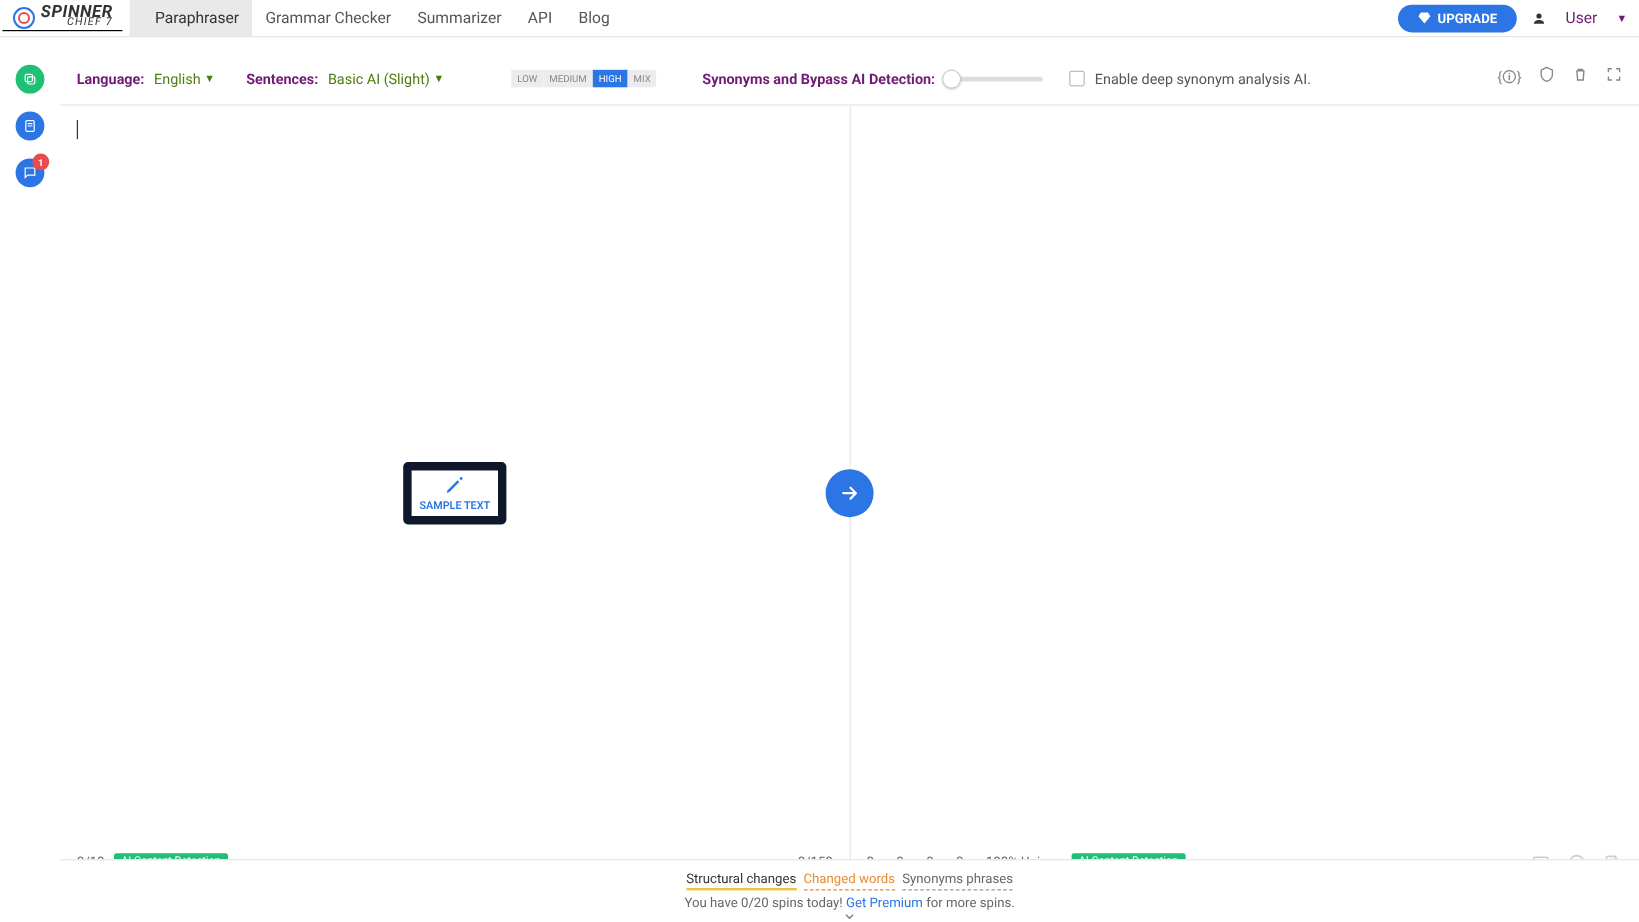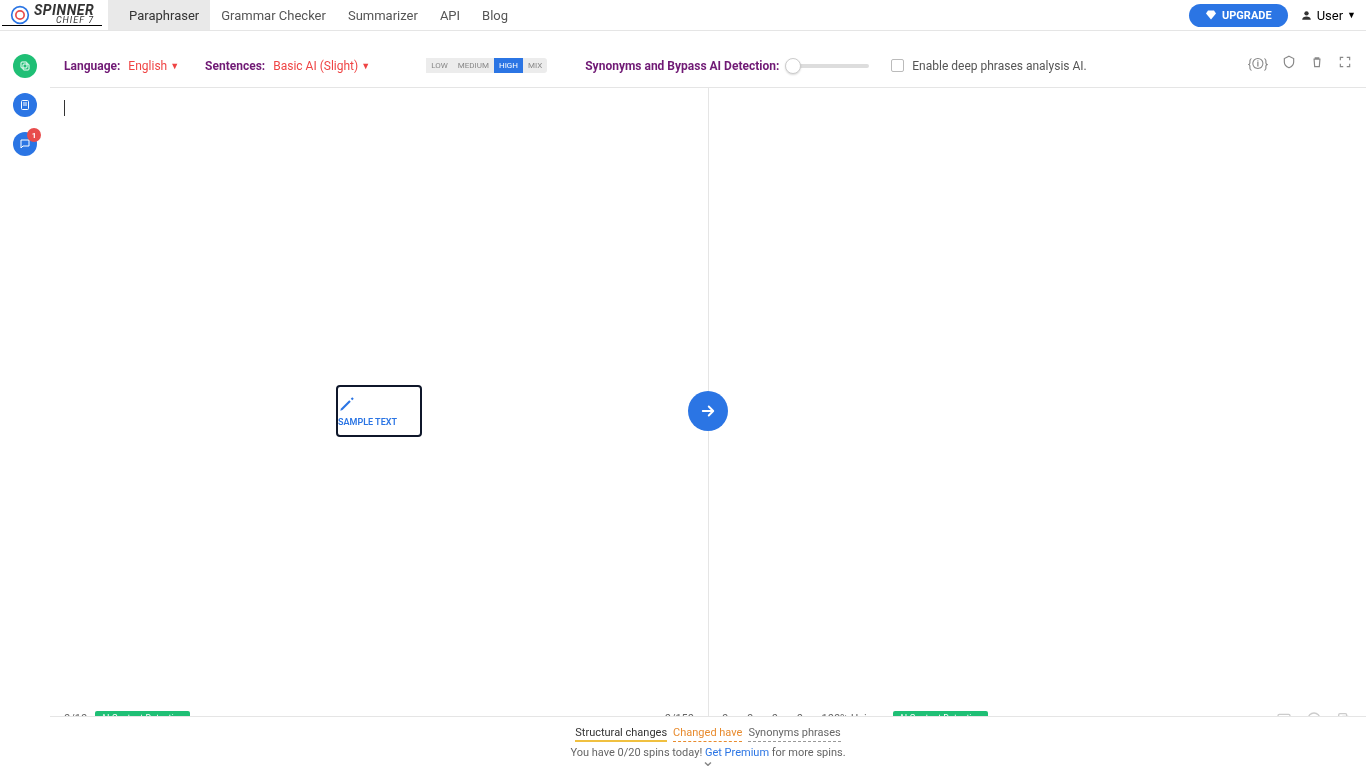--- a/index.html
+++ b/index.html
@@ -1,61 +1,61 @@
 <!DOCTYPE html>
 <html><head>
 <meta charset="utf-8">
 <style>
 * { box-sizing: border-box; margin: 0; padding: 0; }
 body { font-family: -apple-system, BlinkMacSystemFont, "Segoe UI", Roboto, sans-serif; font-size: 13px; color: #333; background: #fff; overflow: hidden; width: 1366px; height: 768px; position: relative; }
 
 
 .header { display: flex; align-items: center; height: 31px; border-bottom: 1px solid #e5e5e5; padding: 0 10px 0 0; }
-.logo { display: flex; align-items: center; padding: 0 8px; font-weight: 700; font-style: italic; font-size: 14px; letter-spacing: 0.5px; border-bottom: 1px solid #000; margin-left: 2px; margin-right: 6px; }
+.logo { display: flex; align-items: flex-start; padding: 0 8px; font-weight: 700; font-style: italic; font-size: 14px; letter-spacing: 0.5px; border-bottom: 1px solid #000; margin-left: 2px; margin-right: 6px; }
 .logo-icon { width: 20px; height: 20px; margin-right: 4px; }
 .logo-text { line-height: 0.85; }
 .logo-sub { font-size: 9px; font-weight: 400; letter-spacing: 1px; display: block; text-align: right; }
 .nav { display: flex; align-items: stretch; height: 100%; }
 .nav-item { padding: 0 11px; display: flex; align-items: center; color: #555; cursor: pointer; font-size: 13px; }
 .nav-item.active { background: #e9e9e9; color: #333; padding-left: 21px; }
 .spacer { flex: 1; }
 .upgrade-btn { background: #2b75e4; color: #fff; border-radius: 14px; padding: 5px 16px; font-size: 11px; font-weight: 700; display: flex; align-items: center; gap: 5px; cursor: pointer; }
-.user-menu { display: flex; align-items: center; gap: 4px; margin-left: 12px; cursor: pointer; font-size: 13px; color: #000000; }
+.user-menu { display: flex; align-items: center; gap: 16px; margin-left: 12px; cursor: pointer; font-size: 13px; color: #701a75; }
 .caret { font-size: 9px; }
 
 
 .sidebar { position: absolute; left: 0; top: 46px; width: 50px; display: flex; flex-direction: column; align-items: center; gap: 15px; padding-top: 8px; }
 .side-btn { width: 24px; height: 24px; border-radius: 50%; display: flex; align-items: center; justify-content: center; cursor: pointer; color: #fff; position: relative; }
 .side-btn.green { background: #1fbf75; }
 .side-btn.blue { background: #2b75e4; }
 .side-badge { position: absolute; top: -4px; right: -4px; background: #e84c4c; color: #fff; width: 14px; height: 14px; border-radius: 50%; font-size: 8px; display: flex; align-items: center; justify-content: center; font-weight: 700; }
 
 
 .main { position: absolute; left: 50px; right: 0; top: 31px; bottom: 0; }
 .toolbar { height: 44px; border-bottom: 1px solid #e5e5e5; display: flex; align-items: center; padding: 0 14px; gap: 8px; font-size: 12px; margin-top: 13px; }
 .tlabel { font-weight: 700; color: #701a75; }
-.tval { color: #ef4444; display: flex; align-items: center; gap: 3px; cursor: pointer; }
+.tval { color: #4d7c0f; display: flex; align-items: center; gap: 3px; cursor: pointer; }
 .seg { display: flex; border-radius: 3px; overflow: hidden; font-size: 8px; padding-left: 48px; }
 .seg span { padding: 3px 5px; background: #ececec; color: #888; cursor: pointer; }
 .seg span.active { background: #2b75e4; color: #fff; }
 .tgap { width: 22px; }
 .slider-track { width: 82px; height: 4px; background: #ddd; border-radius: 2px; position: relative; }
 .slider-thumb { position: absolute; left: 0; top: 50%; transform: translate(-2px,-50%); width: 16px; height: 16px; background: #fff; border: 1px solid #ccc; border-radius: 50%; box-shadow: 0 1px 2px rgba(0,0,0,0.15); }
 .chk { width: 13px; height: 13px; border: 1px solid #bbb; border-radius: 2px; }
 .chk-label { color: #555; }
 .tool-icons { margin-left: auto; display: flex; gap: 14px; color: #888; }
 .tool-icons span { cursor: pointer; }
 
 
 .editor { position: absolute; top: 57px; bottom: 35px; left: 0; right: 0; }
 .cursor-blink { position: absolute; left: 14px; top: 12px; width: 1px; height: 16px; background: #333; animation: blink 1s step-start infinite; }
 @keyframes blink { 50% { opacity: 0; } }
 .divider { position: absolute; left: 50%; top: 0; bottom: 0; width: 1px; background: #e5e5e5; }
 .center-actions { position: absolute; left: 25%; top: 50%; transform: translate(-50%,-50%); display: flex; gap: 10px; }
-.action-card { width: 86px; height: 52px; border: 2px solid #0f172a; border-radius: 4px; display: flex; flex-direction: column; justify-content: center; gap: 4px; cursor: pointer; color: #2b75e4; }
+.action-card { width: 86px; height: 52px; border: 7px solid #0f172a; border-radius: 4px; display: flex; flex-direction: column; align-items: center; justify-content: center; gap: 4px; cursor: pointer; color: #2b75e4; }
 .action-card .ic { font-size: 18px; }
 .action-card .lbl { font-size: 9px; font-weight: 600; }
 .go-btn { position: absolute; left: 50%; top: 50%; transform: translate(-50%,-50%); width: 40px; height: 40px; background: #2b75e4; border-radius: 50%; display: flex; align-items: center; justify-content: center; color: #fff; cursor: pointer; font-size: 18px; }
 
 
 .status-left { position: absolute; bottom: 8px; left: 14px; display: flex; align-items: center; gap: 8px; font-size: 11px; color: #666; }
 .status-right-in { position: absolute; bottom: 8px; right: calc(50% + 14px); font-size: 11px; color: #666; }
 .status-right { position: absolute; bottom: 8px; left: calc(50% + 14px); display: flex; align-items: center; gap: 8px; font-size: 11px; color: #666; }
 .badge { background: #1fbf75; color: #fff; font-size: 9px; padding: 2px 6px; border-radius: 2px; }
 .dot-sep { color: #bbb; font-size: 8px; }
@@ -153,21 +153,21 @@
       <span class="active">HIGH</span>
       <span>MIX</span>
     </div>
     <div class="tgap"></div>
     <span class="tlabel">Synonyms and Bypass AI Detection:</span>
     <div class="slider-track">
         <div class="slider-thumb"></div>
       </div>
     <span style="width:6px"></span>
     <div class="chk"></div>
-    <span class="chk-label">Enable deep phrases analysis AI.</span>
+    <span class="chk-label">Enable deep synonym analysis AI.</span>
     <div class="tool-icons">
       <span>{🛈}</span>
       <span>
           <svg width="14" height="14" viewBox="0 0 24 24">
             <path d="M12 2l8 4v6c0 5-3 8-8 10-5-2-8-5-8-10V6z" fill="none" stroke="#888" stroke-width="2"></path>
           </svg>
         </span>
       <span>
           <svg width="14" height="14" viewBox="0 0 24 24">
             <path d="M6 7h12M9 7V5h6v2m-8 0l1 13h8l1-13" fill="none" stroke="#888" stroke-width="2"></path>
@@ -240,20 +240,20 @@
             <rect x="4" y="4" width="12" height="12" rx="2" fill="none" stroke="#ccc" stroke-width="2"></rect>
           </svg>
         </span>
     </div>
   </div>
 </div>
 
 <div class="footer">
   <div class="legend">
     <span class="leg-struct">Structural changes</span>
-    <span class="leg-changed">Changed have</span>
+    <span class="leg-changed">Changed words</span>
     <span class="leg-syn">Synonyms phrases</span>
   </div>
   <div>
     <span>You have 0/20 spins today! </span><span class="premium-link">Get Premium</span><span> for more spins.</span>
   </div>
   <div class="expand">⌄</div>
 </div>
 
 </body></html>

